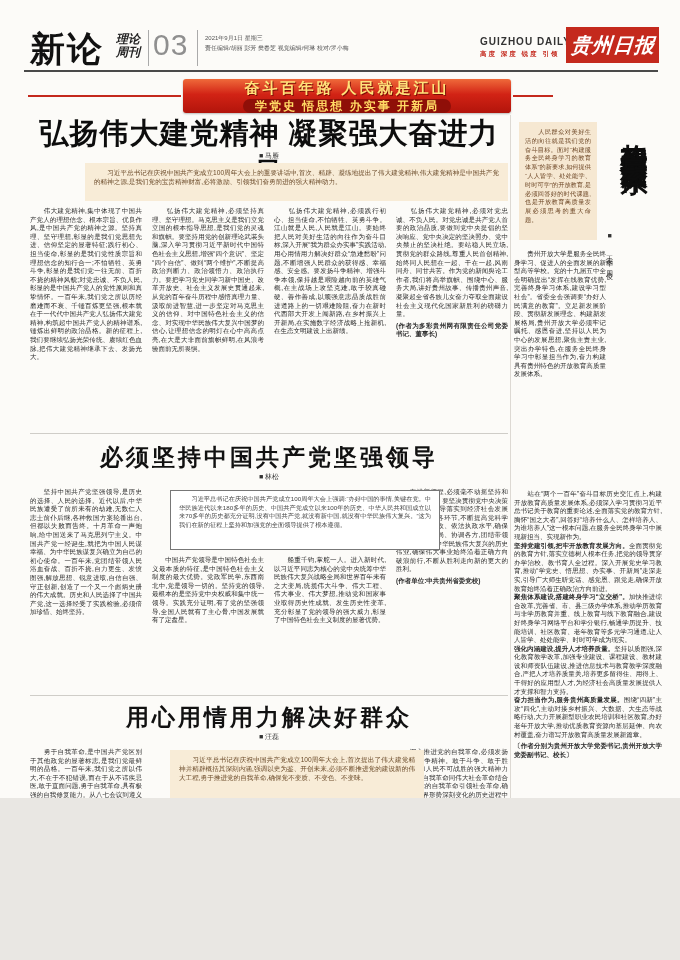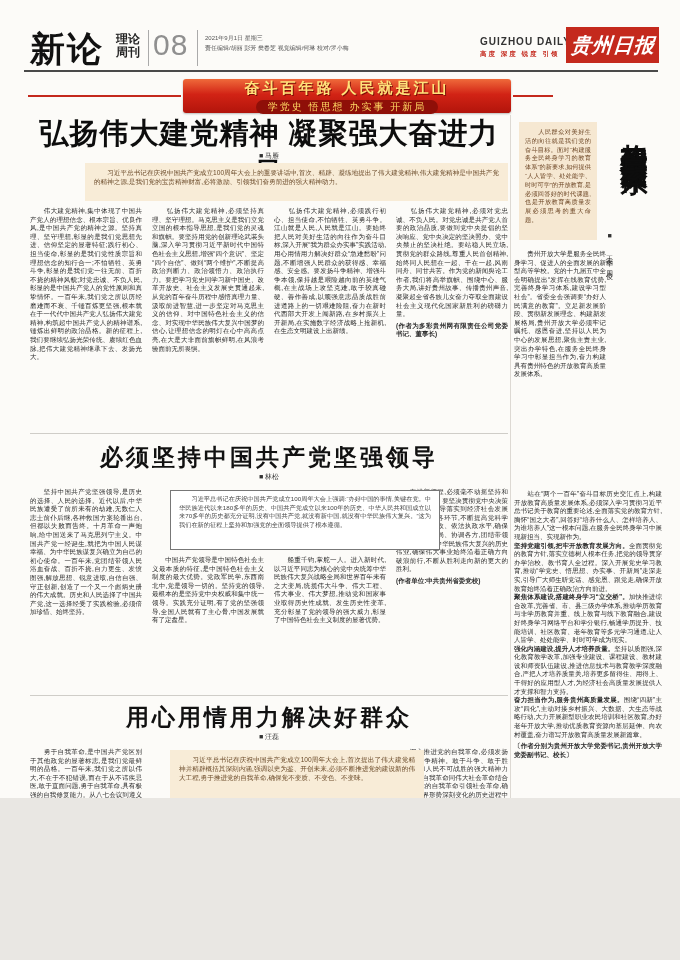--- a/index.html
+++ b/index.html
@@ -1,37 +1,37 @@
 <!DOCTYPE html>
 <html lang="zh"><head>
 <meta charset="utf-8">
 <style>
   html,body{margin:0;padding:0;background:#e9e7e3;}
   .page{position:relative;width:680px;height:798px;margin:0 auto;background:#fcfbf8;
         font-family:"Liberation Sans",sans-serif;overflow:hidden;color:#222;}
   
   .mast-section{position:absolute;left:30px;top:26px;font-size:35px;font-weight:900;letter-spacing:2px;color:#111;}
-  .mast-sub{position:absolute;left:116px;top:33px;font-size:12px;font-weight:700;line-height:13px;color:#222;}
+  .mast-sub{position:absolute;left:116px;top:33px;font-size:12px;font-weight:700;line-height:13px;color:#222;font-style:italic;}
   .vbar{position:absolute;top:30px;width:1px;height:36px;background:#aaa;}
   .mast-page{position:absolute;left:153px;top:28px;font-size:30px;font-weight:300;color:#8f8f8f;letter-spacing:1px;}
   .mast-info{position:absolute;left:205px;top:33px;font-size:6px;line-height:10px;color:#555;}
   .brand-en{position:absolute;left:480px;top:36px;font-size:10px;font-weight:800;letter-spacing:1px;color:#333;}
   .brand-slogan{position:absolute;left:480px;top:50px;font-size:6.5px;letter-spacing:2px;color:#c4291d;font-weight:700;}
   .brand-box{position:absolute;left:566px;top:27px;width:93px;height:36px;background:#c4291d;
              display:flex;align-items:center;justify-content:center;}
   .brand-cn{font-family:"DejaVu Serif",serif;font-size:20px;font-weight:900;color:#fff;
             font-style:italic;transform:skew(-4deg);letter-spacing:1px;}
   .head-rule{position:absolute;left:24px;top:70px;width:634px;height:2px;background:#4a4a4a;}
   
   .banner{position:absolute;left:183px;top:79px;width:328px;height:34px;
           background:linear-gradient(180deg,#ef6a3a 0%,#d22315 45%,#b2140b 100%);
           border-radius:3px;text-align:center;box-shadow:0 1px 2px rgba(0,0,0,.25);}
   .banner-l1{font-size:15px;font-weight:900;letter-spacing:3px;color:#ffe27a;line-height:17px;
              text-shadow:1px 1px 0 #7d0b05;}
-  .banner-l2{display:inline-block;background:#8f0f08;color:#ffd964;font-size:10px;font-weight:400;
+  .banner-l2{display:inline-block;background:#8f0f08;color:#ffd964;font-size:12px;font-weight:700;
              letter-spacing:2px;border-radius:8px;padding:1px 12px;line-height:12px;}
   .redline{position:absolute;top:95px;height:2px;background:#c4291d;}
   
   .bodytext{font-size:6.5px;line-height:8.6px;text-align:justify;color:#2b2b2b;}
   .col{width:112px;}
   .cols{position:absolute;display:flex;gap:10px;}
   .byline{position:absolute;font-size:7px;color:#333;text-align:center;}
   .attr{font-weight:700;margin-top:3px;}
   .divider{position:absolute;left:30px;width:478px;height:1px;background:#cfcdc8;}
   .introbox-tan{position:absolute;background:#f8ecd7;color:#6b4b2a;padding:5px 9px;
@@ -63,21 +63,21 @@
 <body>
 
 <div class="page">
 
   <div class="mast-section">新论</div>
   <div class="mast-sub">
     <div>理论</div>
     <div>周刊</div>
   </div>
   <div class="vbar" style="left:148px;"></div>
-  <div class="mast-page">08</div>
+  <div class="mast-page">03</div>
   <div class="vbar" style="left:197px;"></div>
   <div class="mast-info">
     <div>2021年9月1日 星期三</div>
     <div>责任编辑/胡丽 彭芳 樊春芝  视觉编辑/何琳  校对/罗小梅</div>
   </div>
   <div class="brand-en">GUIZHOU DAILY</div>
   <div class="brand-slogan">高度 深度 锐度 引领</div>
   <div class="brand-box">
     <span class="brand-cn">贵州日报</span>
   </div>

